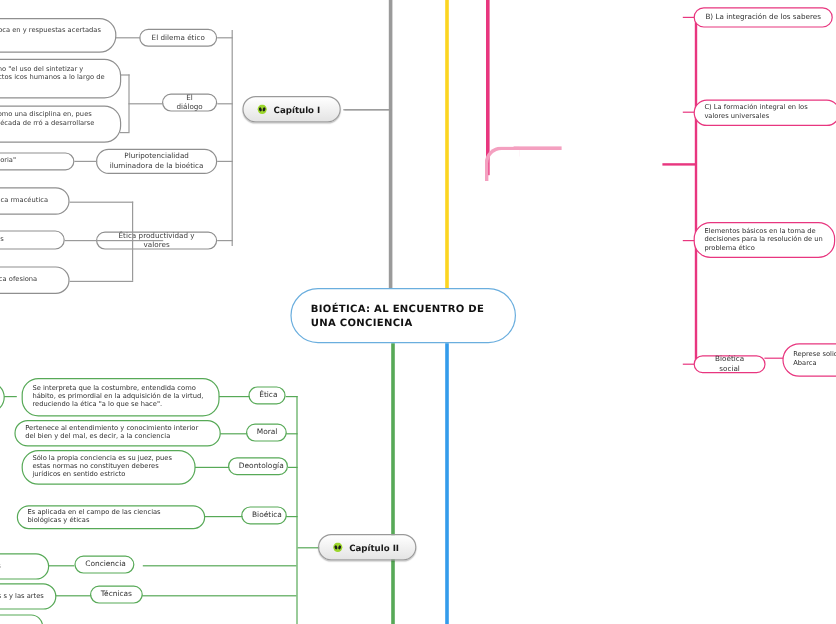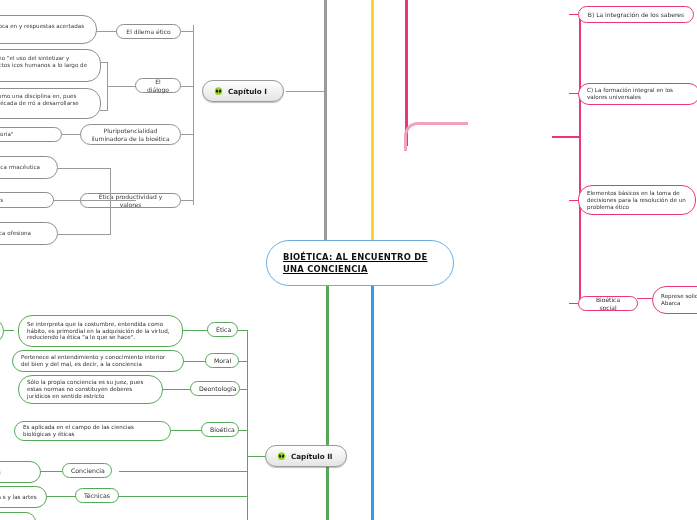--- a/index.html
+++ b/index.html
@@ -26,23 +26,23 @@
 
   
   .n-green{border:1px solid #57a957;color:#2f2f2f;font-size:5.6px;}
   .n-green.lbl{font-size:6.2px;justify-content:center;text-align:center;}
 
   
   .n-pink{border:1px solid #e8367f;color:#2f2f2f;font-size:5.6px;}
   .n-pink.lbl{font-size:6px;justify-content:center;text-align:center;}
 
   
-  .central{position:absolute;left:266px;top:240px;width:188px;height:46px;
+  .central{position:absolute;left:242px;top:240px;width:188px;height:46px;
            border:1px solid #6aaede;border-radius:23px;background:#fff;
-           display:flex;align-items:center;padding:0 16px;box-sizing:border-box;text-decoration:underline;}
+           display:flex;align-items:center;padding:0 16px;box-sizing:border-box;}
   .central span{font-size:8.4px;font-weight:bold;color:#111;
                 letter-spacing:.25px;line-height:1.45;}
 
   
   .chapter{position:absolute;box-sizing:border-box;
            border:1px solid #9a9a9a;border-radius:13px;
            background:linear-gradient(#ffffff,#e4e4e4);
            display:flex;align-items:center;gap:5px;padding:0 11px;
            box-shadow:0 1px 1px rgba(0,0,0,.25);}
   .chapter .cap-txt{font-size:7.2px;font-weight:bold;color:#1a1a1a;line-height:1.25;}

